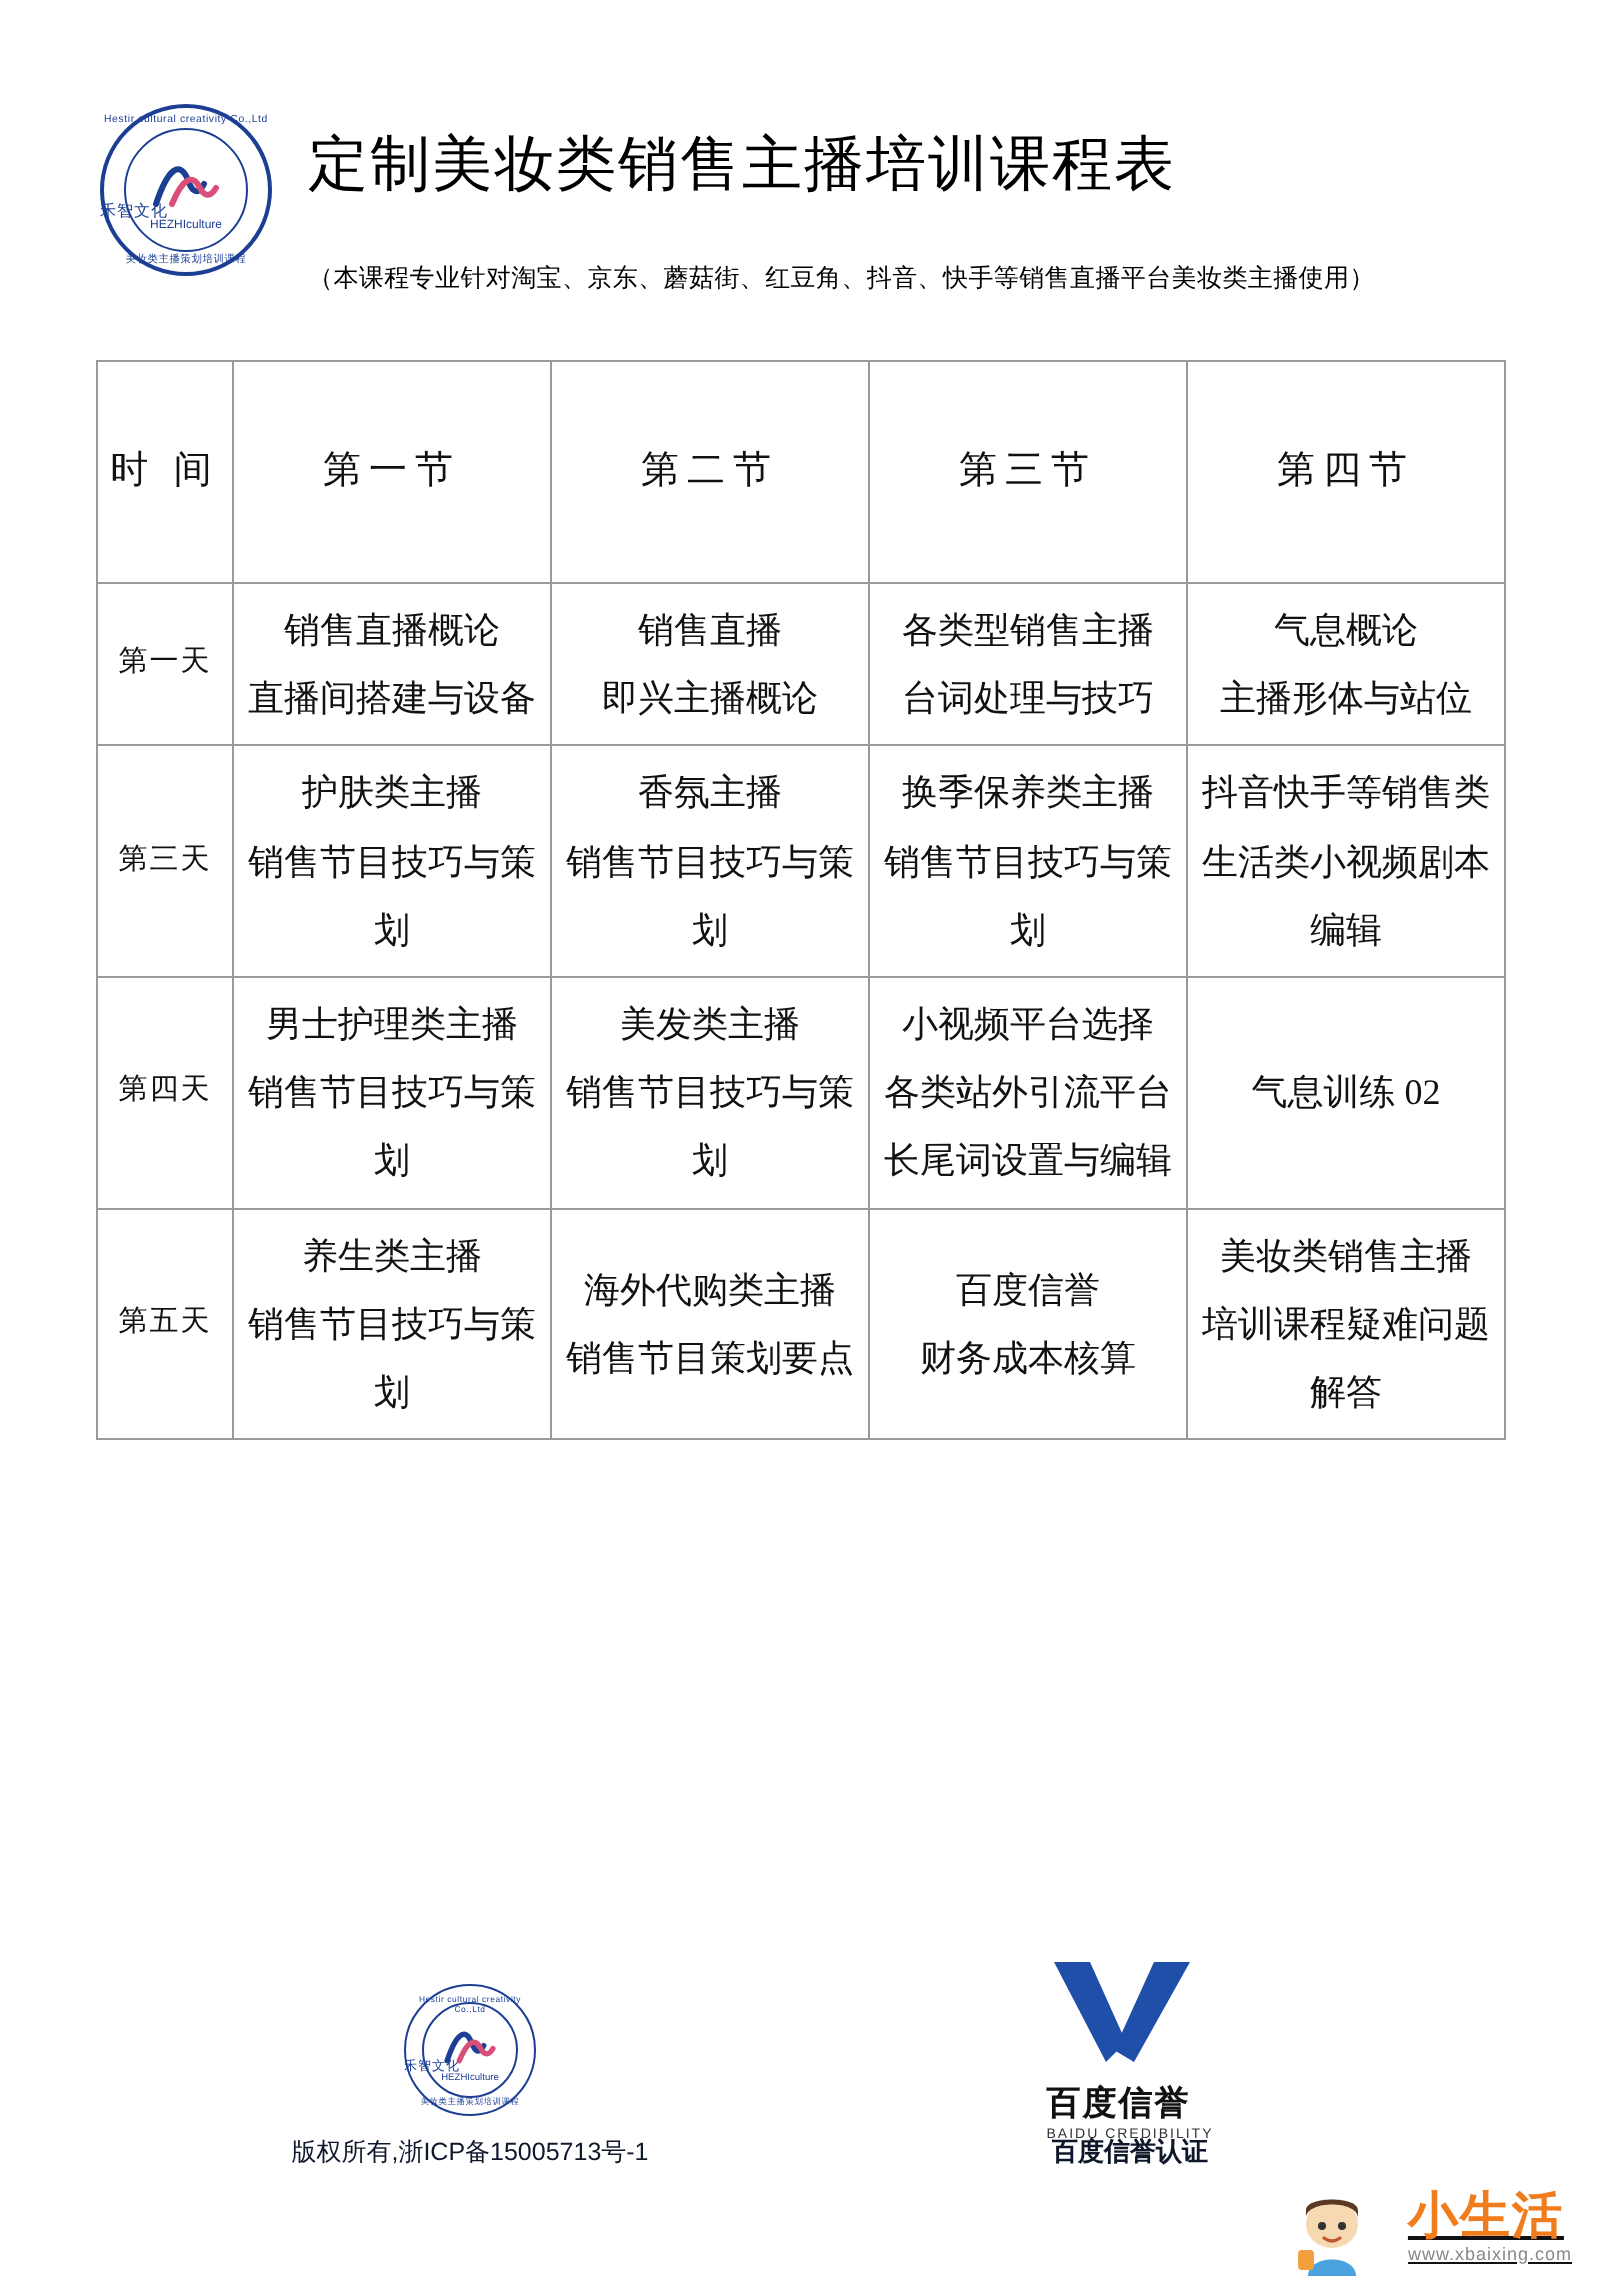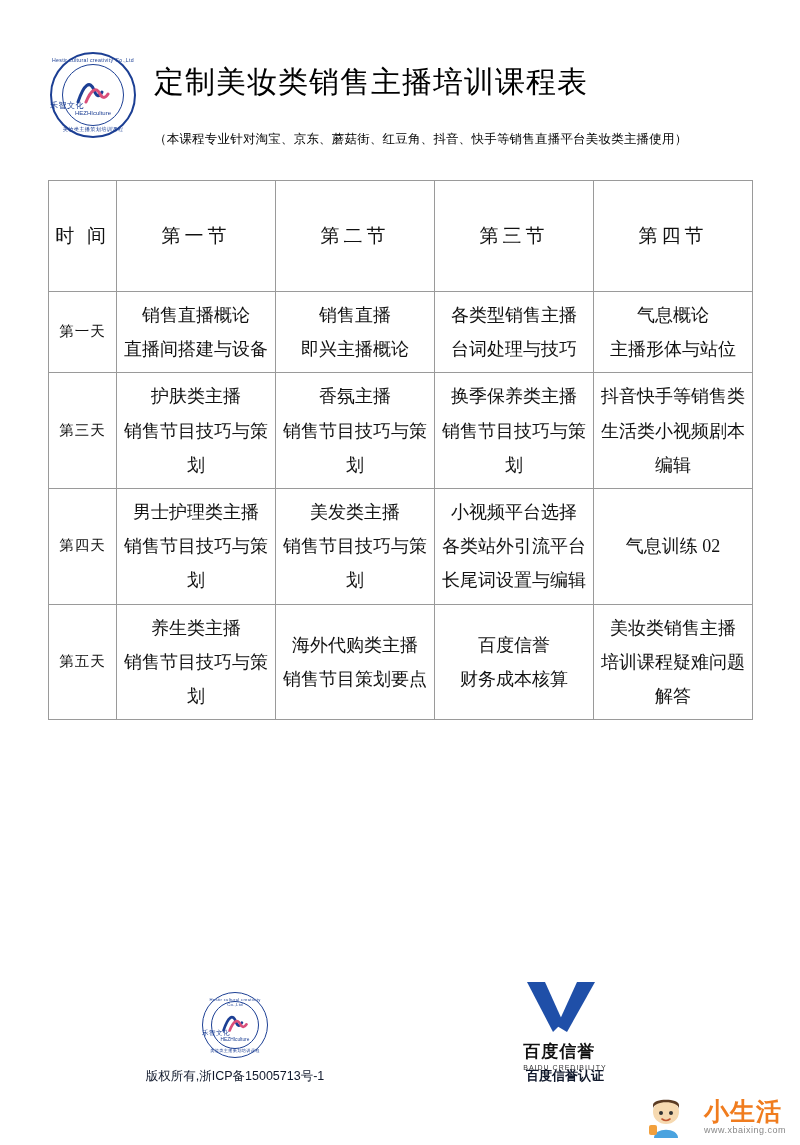--- a/index.html
+++ b/index.html
@@ -216,22 +216,23 @@
     font-family: "Liberation Sans", sans-serif;
     margin-top: 1px;
   }
 
   
   .watermark {
     position: absolute;
     right: 14px;
     bottom: 6px;
     display: flex;
-    align-items: center;
+    align-items: flex-start;
     gap: 16px;
+    text-decoration: underline;
   }
   .wm-mascot {
     width: 44px;
     height: 44px;
     position: relative;
   }
   .wm-text {
     line-height: 1.1;
   }
   .wm-title {

